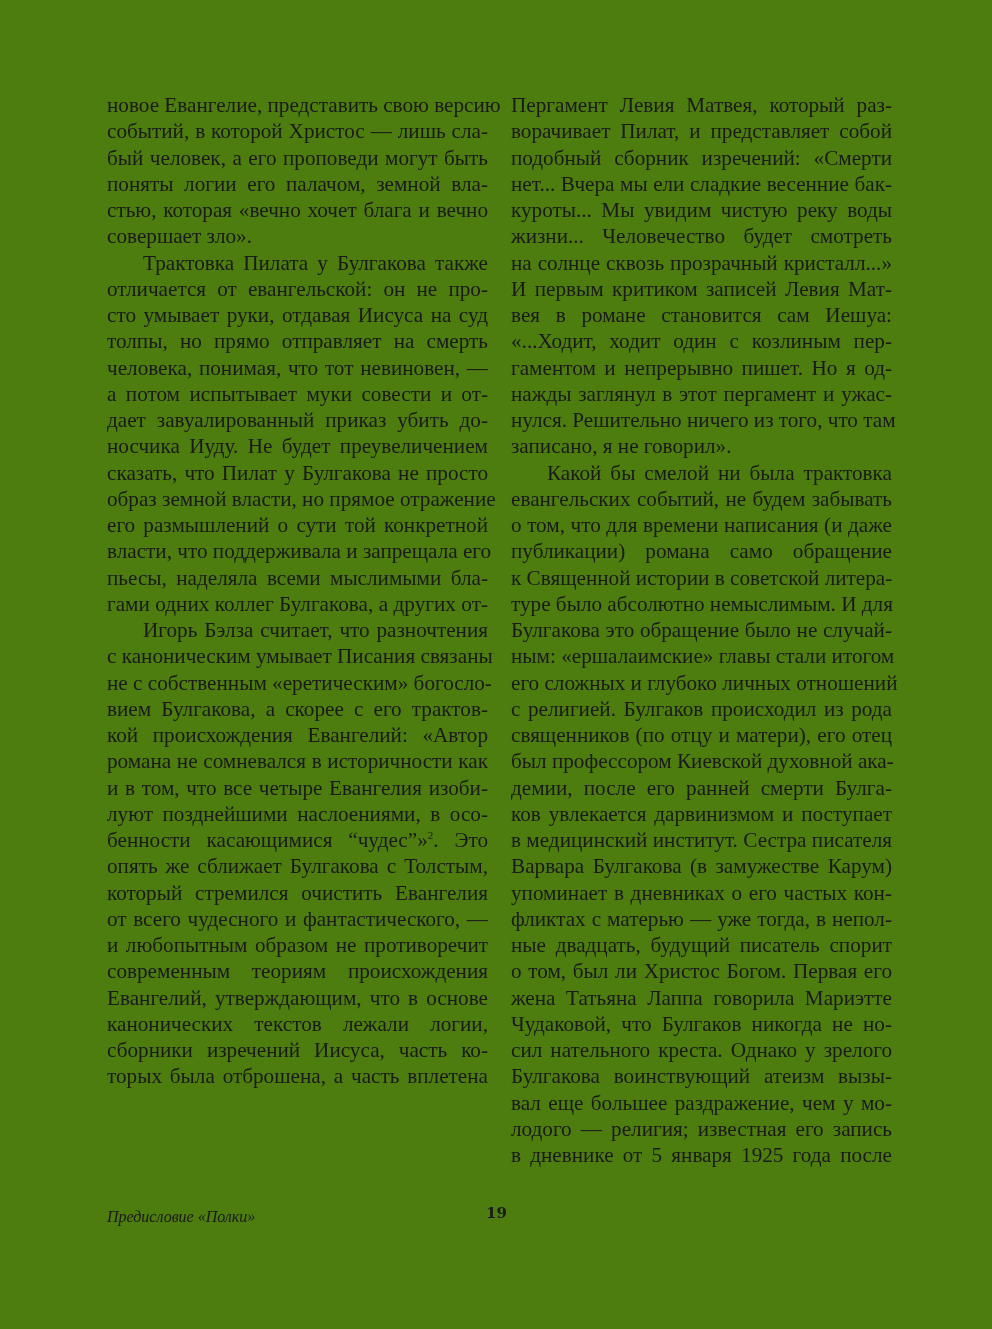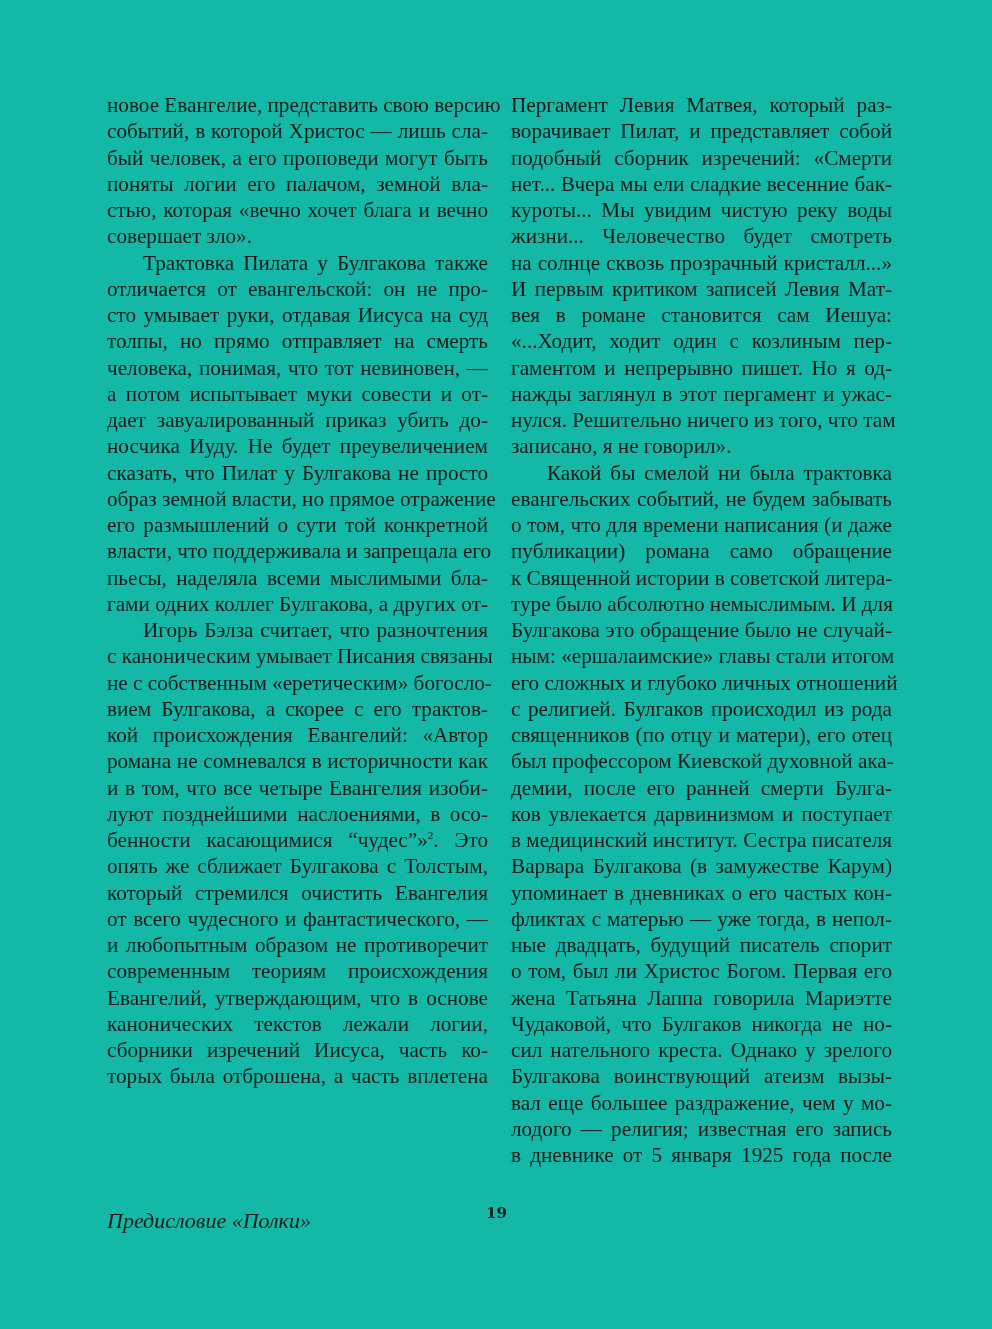--- a/index.html
+++ b/index.html
@@ -1,34 +1,34 @@
 <!DOCTYPE html>
 <html><head>
 <meta charset="utf-8">
 <style>
   html, body { margin: 0; padding: 0; background: #ffffff; }
   body { width: 992px; height: 1329px; position: relative; overflow: hidden; }
-  .page { position: absolute; left: 0; top: 0; width: 992px; height: 1329px; background: #14b8a6; }
+  .page { position: absolute; left: 0; top: 0; width: 992px; height: 1329px; background: #4d7c0f; }
   .col {
     position: absolute; top: 92px; width: 381px;
     font-family: "Liberation Serif", "DejaVu Serif", serif;
     font-size: 21.2px; line-height: 26.25px; color: #1a1a1a;
   }
   .col.left { left: 107px; }
   .col.right { left: 511px; }
   .line {
     display: block; white-space: nowrap; height: 26.25px;
     text-align: justify; text-align-last: justify;
   }
   .line.last { text-align-last: left; }
   .line.indent { padding-left: 36px; }
   .footer-title {
     position: absolute; left: 107px; top: 1208px;
     font-family: "Liberation Serif", "DejaVu Serif", serif;
-    font-style: italic; font-size: 22px; color: #1a1a1a;
+    font-style: italic; font-size: 16px; color: #1a1a1a;
   }
   .page-number {
     position: absolute; left: 486px; top: 1204px;
     font-family: "DejaVu Serif", "Liberation Serif", serif;
     font-weight: bold; font-size: 15px; color: #1a1a1a;
   }
   sup { font-size: 11px; line-height: 0; vertical-align: 8px; }
 </style>
 </head>
 <body>

